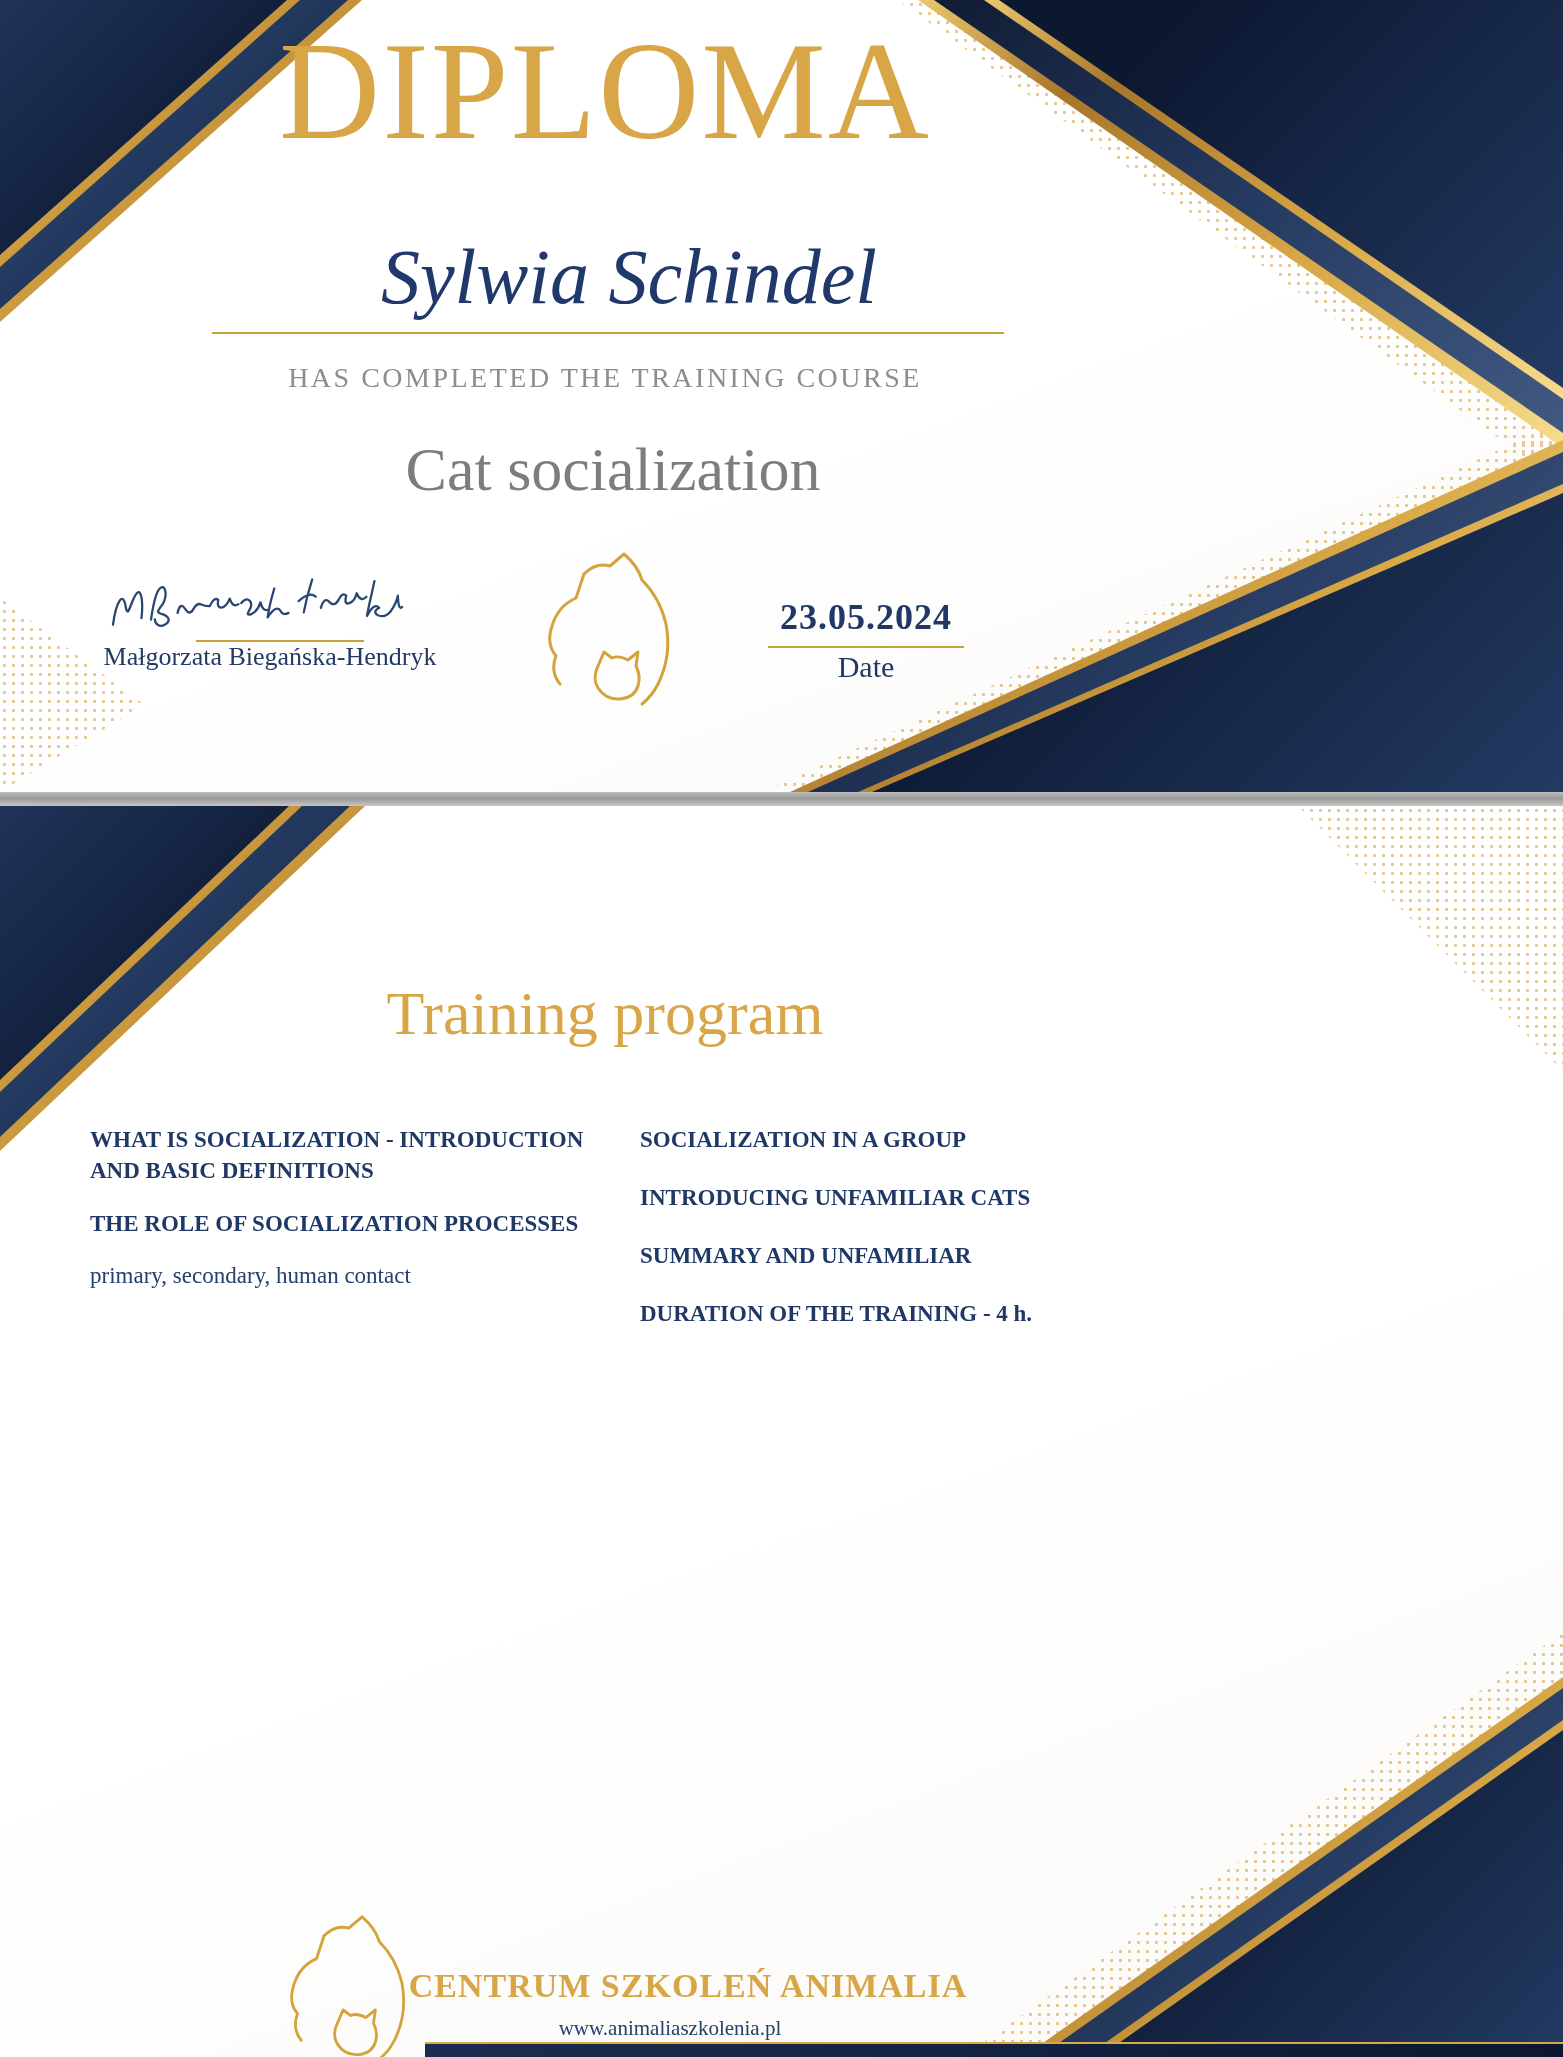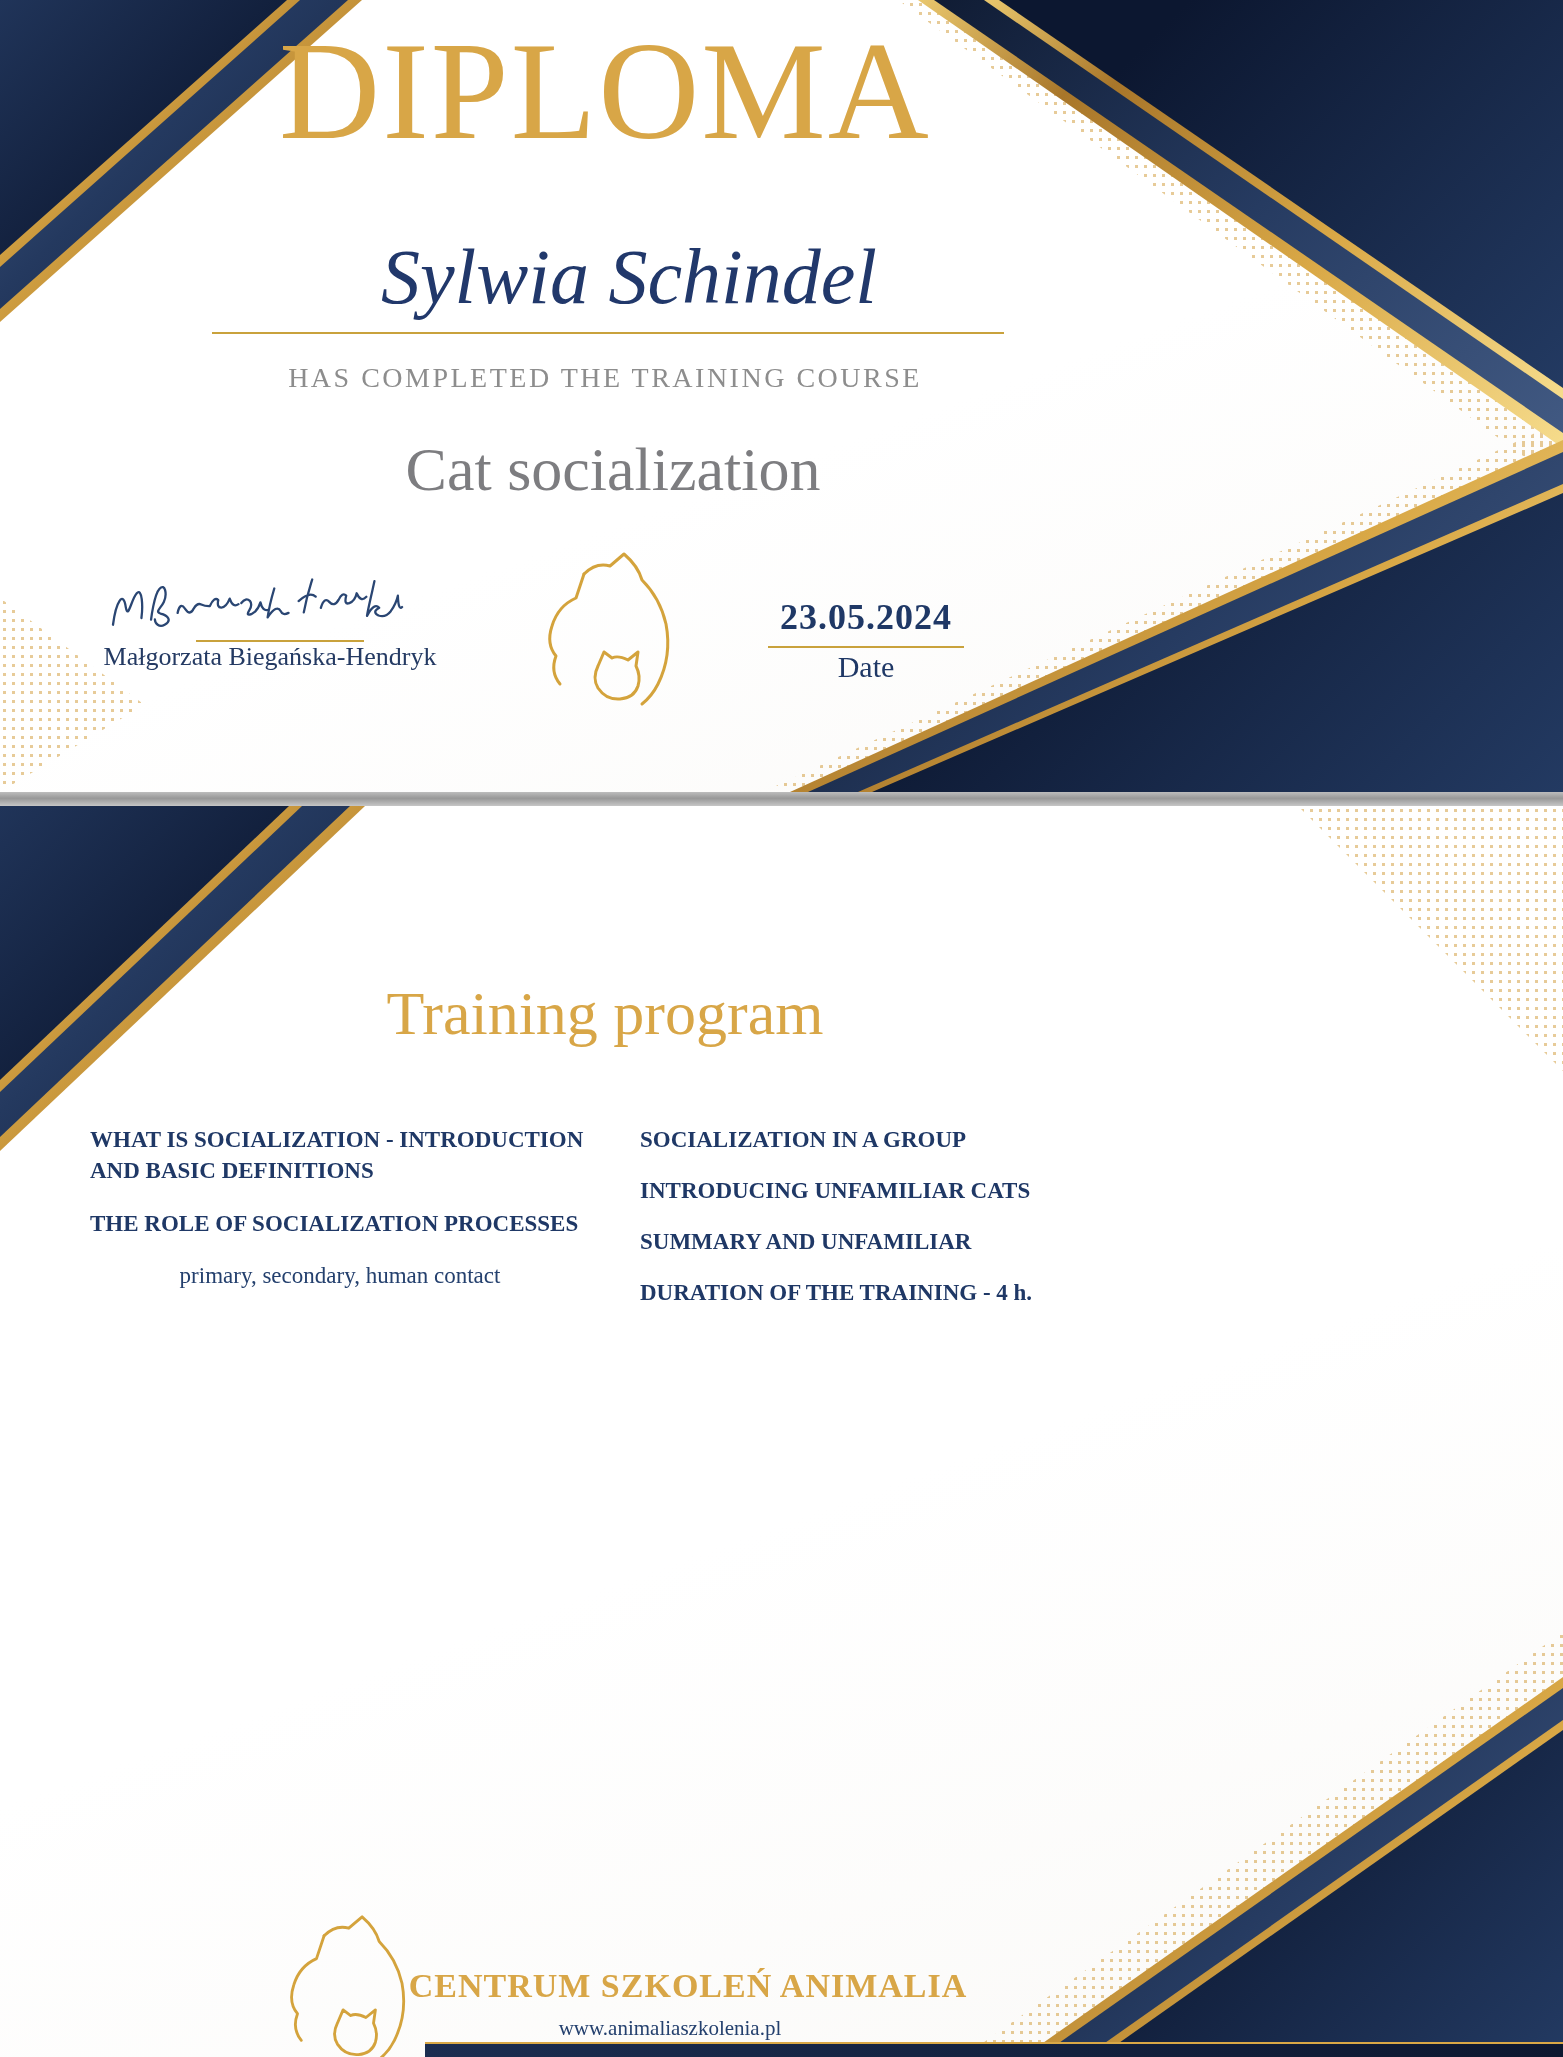--- a/index.html
+++ b/index.html
@@ -41,23 +41,23 @@
   #completion-text { left:0; top:362px; width:1210px; font-size:28px; letter-spacing:2.5px; color:#8d8d8d; }
   #course-title { left:8px; top:434px; width:1210px; font-size:62px; color:#7d7d80; }
   #signer-name { left:88px; top:642px; width:364px; font-size:26px; color:#243a63; }
   #date-value { left:768px; top:596px; width:196px; font-size:36px; font-weight:bold;
                 color:#1f3866; letter-spacing:1px; }
   #date-label { left:768px; top:650px; width:196px; font-size:30px; color:#1f3866; }
 
   #training-title { left:0; top:172px; width:1210px; font-size:62px; color:#d8a647; }
   .prog-col { position:absolute; z-index:5; display:flex; flex-direction:column; }
   #program-left  { left:90px;  top:318px; width:500px; gap:22px; }
-  #program-right { left:640px; top:318px; width:430px; gap:20px; }
+  #program-right { left:640px; top:318px; width:430px; gap:27px; }
   .prog-title { font-size:23px; font-weight:bold; color:#1f3866; line-height:1.35; }
-  .prog-sub   { font-size:23px; color:#24406e; line-height:1.3;text-align:center; }
+  .prog-sub   { font-size:23px; color:#24406e; line-height:1.3; }
   #org-name { left:0; bottom:52px; width:1376px; font-size:34px; font-weight:bold;
               color:#d8a647; letter-spacing:1px; }
   #website  { left:0; bottom:16px; width:1340px; font-size:21px; color:#24406e; }
 
   #bottom-strip { position:absolute; z-index:3; left:425px; bottom:0; width:1138px; height:15px;
                   background:linear-gradient(90deg,#1b2d50,#0d1830); border-top:2px solid #d9a846; }
 
   .sig-svg, .logo-svg { position:absolute; z-index:5; }
 </style>
 </head>

